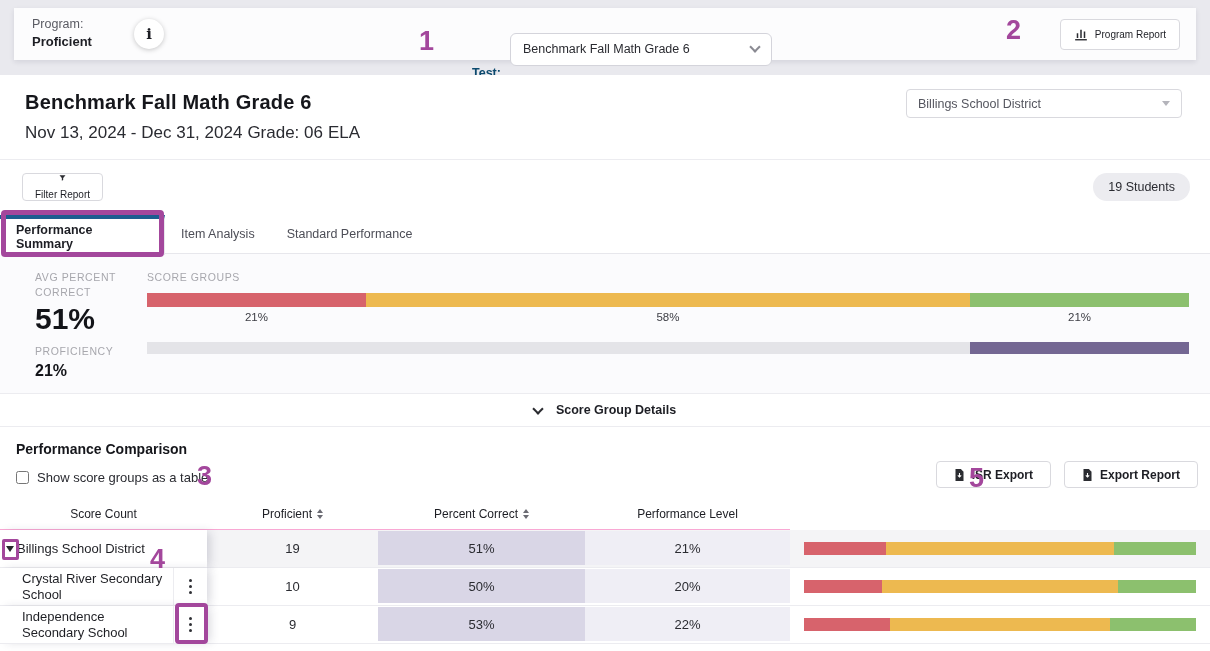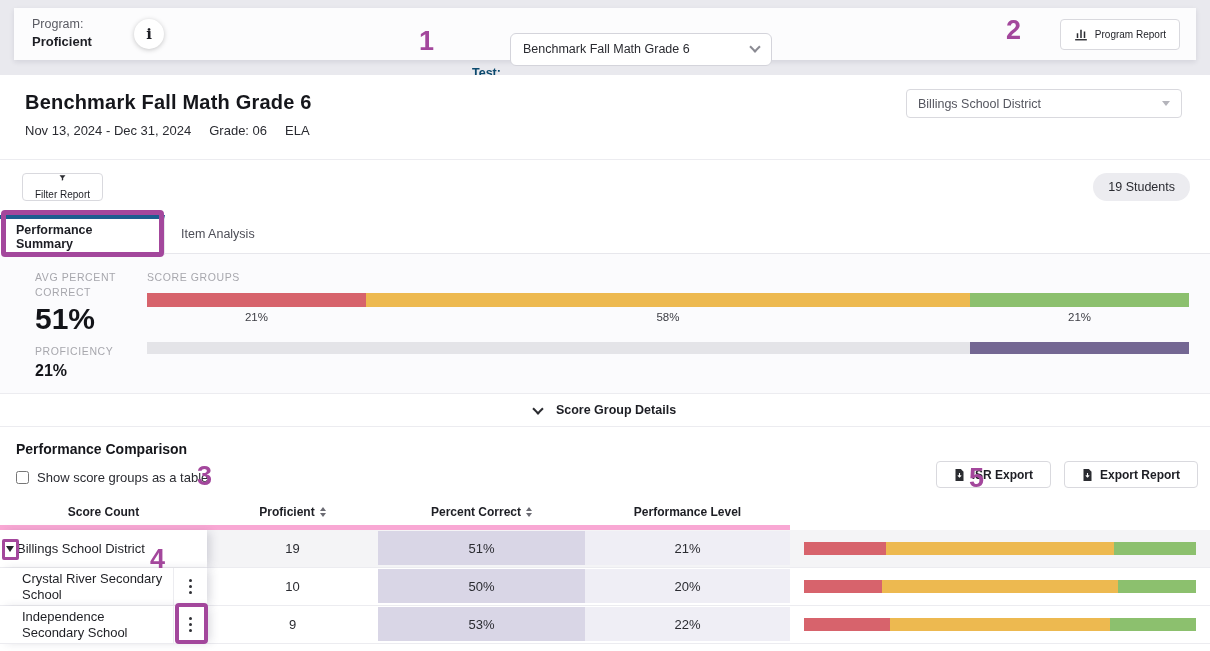--- a/index.html
+++ b/index.html
@@ -24,21 +24,21 @@
           transform:rotate(45deg); margin-top:-4px; }
   .btn { display:inline-flex; align-items:center; gap:7px; background:#fff; border:1px solid #d9d9de;
          border-radius:4px; font-family:"Liberation Sans", sans-serif; font-size:10px; color:#1d1e24; cursor:pointer; }
   .program-report { position:absolute; right:16px; top:11px; height:31px; padding:0 13px; }
 
   
   .main { position:absolute; top:75px; left:0; right:0; bottom:0; background:#fff; }
 
   .header-sec { height:85px; padding:16px 25px 0; border-bottom:1px solid #ececf0; position:relative; }
   .page-title { font-size:20px; font-weight:bold; color:#15161b; letter-spacing:.2px; }
-  .sub-row { margin-top:9px; font-size:13px; color:#2a2b31; display:flex; gap:18px; }
+  .sub-row { margin-top:9px; font-size:17px; color:#2a2b31; display:flex; gap:5px; }
   .scope-select { position:absolute; right:28px; top:14px; width:276px; height:29px; border:1px solid #d9d9de;
                   border-radius:4px; display:flex; align-items:center; padding:0 11px; font-size:12.5px; color:#55565f; cursor:pointer; }
   .scope-select .grow { flex:1; }
   .caret-sm { width:0; height:0; border-left:4px solid transparent; border-right:4px solid transparent;
               border-top:5px solid #b4b4bb; }
 
   .filter-row { height:55px; position:relative; }
   .filter-btn { position:absolute; left:22px; top:13px; height:28px; padding:0 12px;flex-direction:column; }
   .students-pill { position:absolute; right:20px; top:13px; height:28px; background:#ececf0; border-radius:14px;
                    display:flex; align-items:center; padding:0 15px; font-size:12.5px; color:#2a2b31; }
@@ -76,21 +76,21 @@
   .export-btns { position:absolute; right:12px; top:34px; display:flex; gap:13px; }
   .export-btns .btn { height:27px; padding:0 17px; font-weight:bold; font-size:12px; }
 
   
   .tbl { position:relative; }
   .tr { display:grid; grid-template-columns:207px 171px 207px 205px 1fr; }
   .thead { height:31px; }
   .brow { height:38px; }
   .td { display:flex; align-items:center; justify-content:center; font-size:13px; color:#2a2b31;
         border-bottom:1px solid #ececf0; background:#fff; }
-  .th { font-size:12px; font-weight:bold; color:#1d1e24; gap:5px; border-bottom:5px solid #f9a8d4; }
+  .th { font-size:12px; font-weight:normal; color:#1d1e24; gap:5px; border-bottom:1px solid #f9a8d4; }
   .scope-col { justify-content:flex-start; background:#fff !important; position:relative; z-index:2;
                box-shadow:5px 0 9px -2px rgba(40,40,70,.18); padding:0 0 0 4px; }
   .th-scope { color:#8a8a92; font-weight:normal; font-size:12.5px; gap:7px; padding-left:21px;
               border-top-right-radius:7px; border-bottom:1px solid #ececf0; }
   .rowbg .td { background:#f4f4f6; }
   .scope-text { flex:1; font-size:13px; color:#1e1f24; line-height:16px; padding-right:4px; }
   .indent { padding-left:18px; }
   .caret-exp { width:0; height:0; border-left:4.5px solid transparent; border-right:4.5px solid transparent;
                border-top:6px solid #25262b; margin:0 3px 0 2px; flex:none; cursor:pointer; }
   .kebab-cell { width:34px; align-self:stretch; flex:none; display:flex; align-items:center; justify-content:center;
@@ -173,20 +173,21 @@
           <path d="M3 4h18l-7 8v6l-4 2v-8z" fill="#2b2c31"></path>
         </svg>
         <span>Filter Report</span>
       </button>
       <div class="students-pill">19 Students</div>
     </div>
 
     <div class="tabs-row">
       <div class="tab active">Performance Summary</div>
       <div class="tab">Item Analysis</div>
+      <div class="tab">Standard Performance</div>
     </div>
 
     <div class="summary-sec">
       <div class="stats-col">
         <div class="mini-label">AVG PERCENT CORRECT</div>
         <div class="big-val">51%</div>
         <div class="mini-label">PROFICIENCY</div>
         <div class="mid-val">21%</div>
       </div>
       <div class="bars-col">

